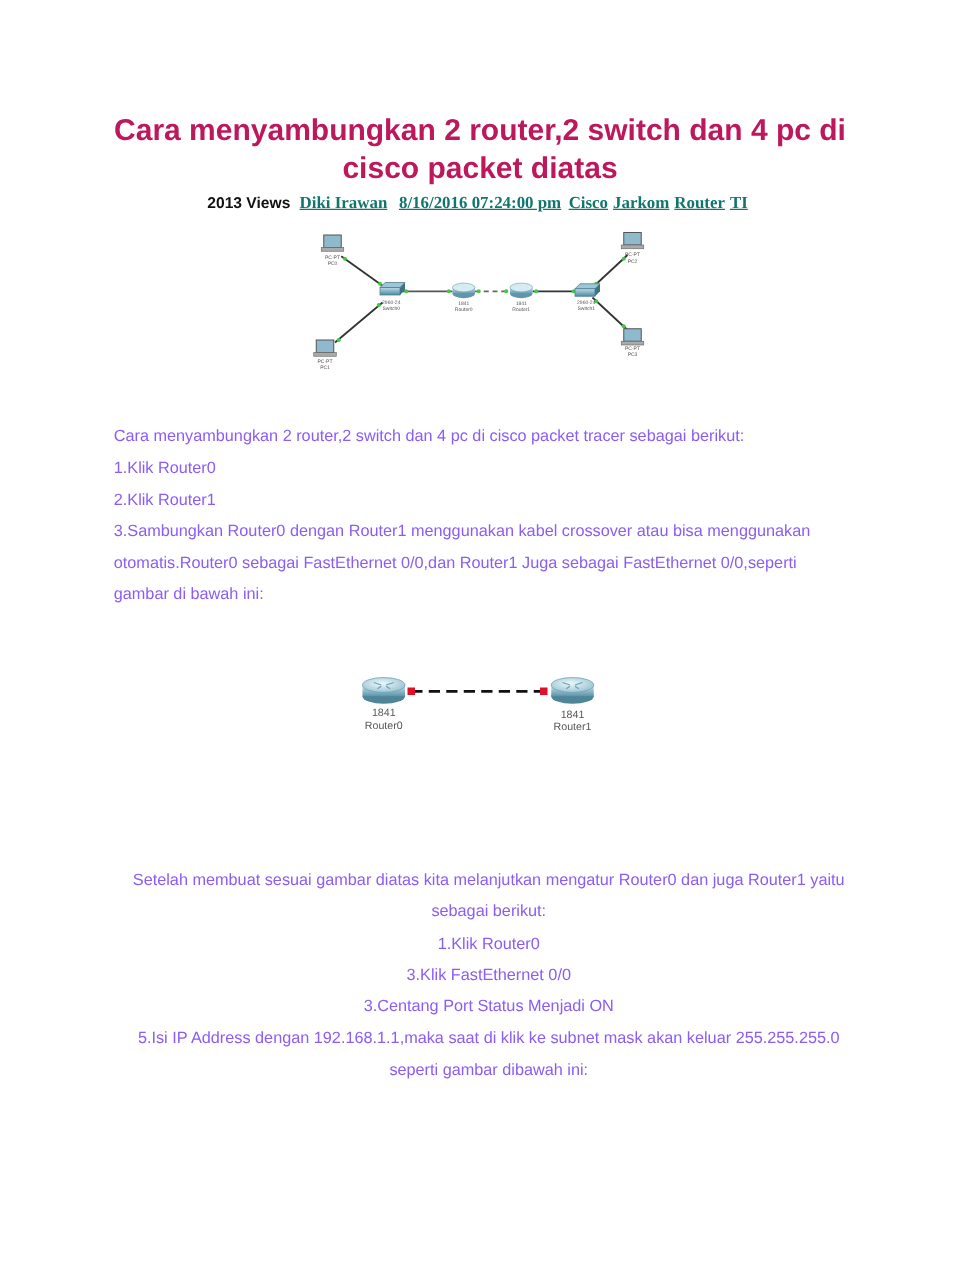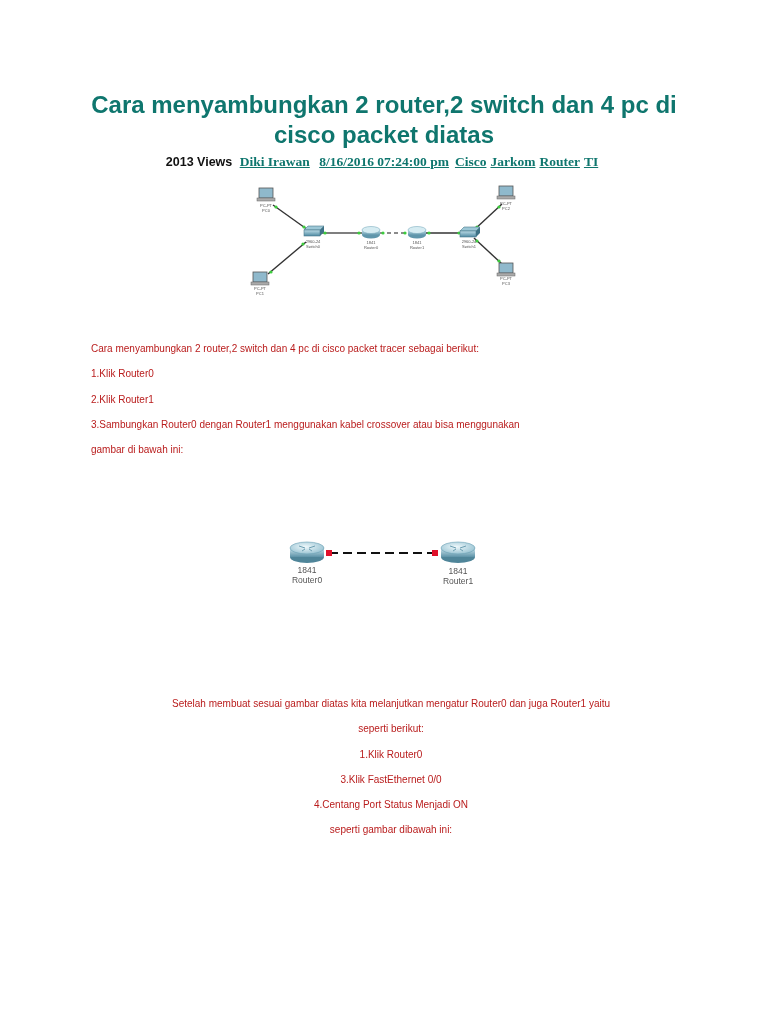--- a/index.html
+++ b/index.html
@@ -1,34 +1,34 @@
 <!DOCTYPE html>
 <html><head>
 <meta charset="utf-8">
 <style>
   html, body { margin: 0; padding: 0; background: #ffffff; }
   body { width: 768px; height: 1024px; position: relative; overflow: hidden; color: #222; }
   .title {
     position: absolute; left: 80px; width: 608px; top: 90px;
     font-family: "Liberation Sans", sans-serif; font-weight: bold;
-    font-size: 24px; line-height: 30px; text-align: center; color: #0f766e;
+    font-size: 24px; line-height: 30px; text-align: center; color: #be185d;
     margin: 0;
   }
   .meta {
     position: absolute; left: 80px; width: 608px; top: 154px;
     font-family: "Liberation Serif", serif; font-weight: bold; font-size: 13.5px;
     text-align: center; color: #111; white-space: nowrap;
   }
   .meta .views { font-family: "Liberation Sans", sans-serif; font-size: 12.5px; margin-right: 4px; }
   .meta a { color: #0f766e; text-decoration: underline; margin-right: 4px; }
   .meta a.gap { margin-right: 6px; }
   .fig { position: absolute; }
   .para {
     position: absolute; left: 91px; width: 600px;
-    font-family: "Liberation Sans", sans-serif; font-size: 10px; color: #b91c1c;
+    font-family: "Liberation Sans", sans-serif; font-size: 13px; color: #8b5cf6;
     line-height: 25.3px; margin: 0;
   }
   .para p { margin: 0; white-space: nowrap; }
   .lbl { font-family: "Liberation Sans", sans-serif; fill: #555; }
 </style>
 </head>
 <body>
 
 <h1 class="title">
   <span>Cara menyambungkan 2 router,2 switch dan 4 pc di</span><br>
@@ -139,20 +139,21 @@
     <text class="lbl" x="266" y="100" font-size="4" text-anchor="middle">PC-PT</text>
     <text class="lbl" x="266" y="105" font-size="4" text-anchor="middle">PC3</text>
   </g>
 </svg>
 
 <div class="para" style="top:336px;">
   <p>Cara menyambungkan 2 router,2 switch dan 4 pc di cisco packet tracer sebagai berikut:</p>
   <p>1.Klik Router0</p>
   <p>2.Klik Router1</p>
   <p>3.Sambungkan Router0 dengan Router1 menggunakan kabel crossover atau bisa menggunakan</p>
+  <p>otomatis.Router0 sebagai FastEthernet 0/0,dan Router1 Juga sebagai FastEthernet 0/0,seperti</p>
   <p>gambar di bawah ini:</p>
 </div>
 
 <svg class="fig" style="left:280px; top:530px;" width="210" height="60" viewBox="0 0 210 60">
   <defs>
     <linearGradient id="rg2" x1="0" y1="0" x2="0" y2="1">
       <stop offset="0" stop-color="#cfe6ee"></stop>
         <stop offset="1" stop-color="#5d93a8"></stop>
     </linearGradient>
     <radialGradient id="rt2" cx="0.45" cy="0.4" r="0.7">
@@ -176,18 +177,19 @@
     <rect x="161" y="18" width="34" height="9" fill="url(#rg2)"></rect>
     <ellipse cx="178" cy="18" rx="17" ry="6" fill="url(#rt2)" stroke="#6aa0b4" stroke-width="0.6"></ellipse>
     <path d="M170 16 L176 18 M186 16 L180 18 M173 21 L176 19 M183 21 L180 19" stroke="#6d9fb2" stroke-width="1"></path>
     <text class="lbl" x="178" y="44" font-size="8.5" text-anchor="middle" fill="#444">1841</text>
     <text class="lbl" x="178" y="54" font-size="8.5" text-anchor="middle" fill="#444">Router1</text>
   </g>
 </svg>
 
 <div class="para" style="top:691px;text-align:center;">
   <p>Setelah membuat sesuai gambar diatas kita melanjutkan mengatur Router0 dan juga Router1 yaitu</p>
-  <p>seperti berikut:</p>
+  <p>sebagai berikut:</p>
   <p>1.Klik Router0</p>
   <p>3.Klik FastEthernet 0/0</p>
-  <p>4.Centang Port Status Menjadi ON</p>
+  <p>3.Centang Port Status Menjadi ON</p>
+  <p>5.Isi IP Address dengan 192.168.1.1,maka saat di klik ke subnet mask akan keluar 255.255.255.0</p>
   <p>seperti gambar dibawah ini:</p>
 </div>
 
 </body></html>

